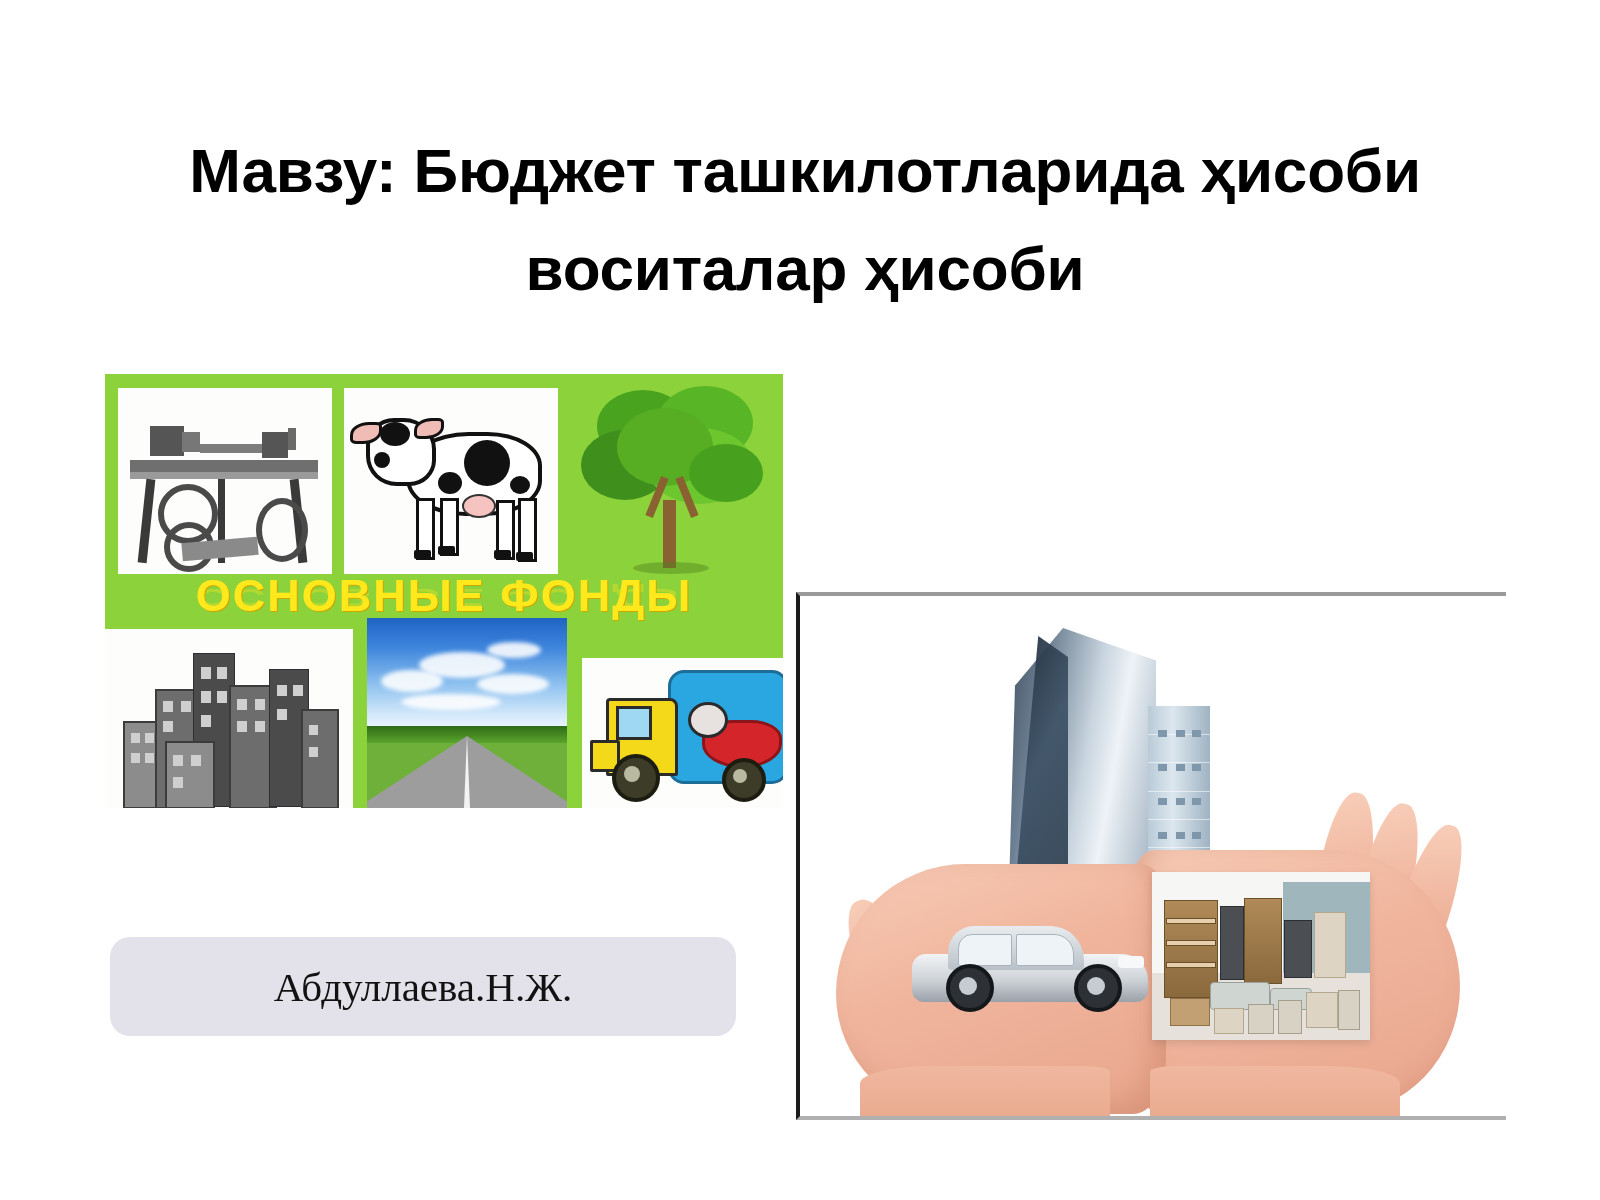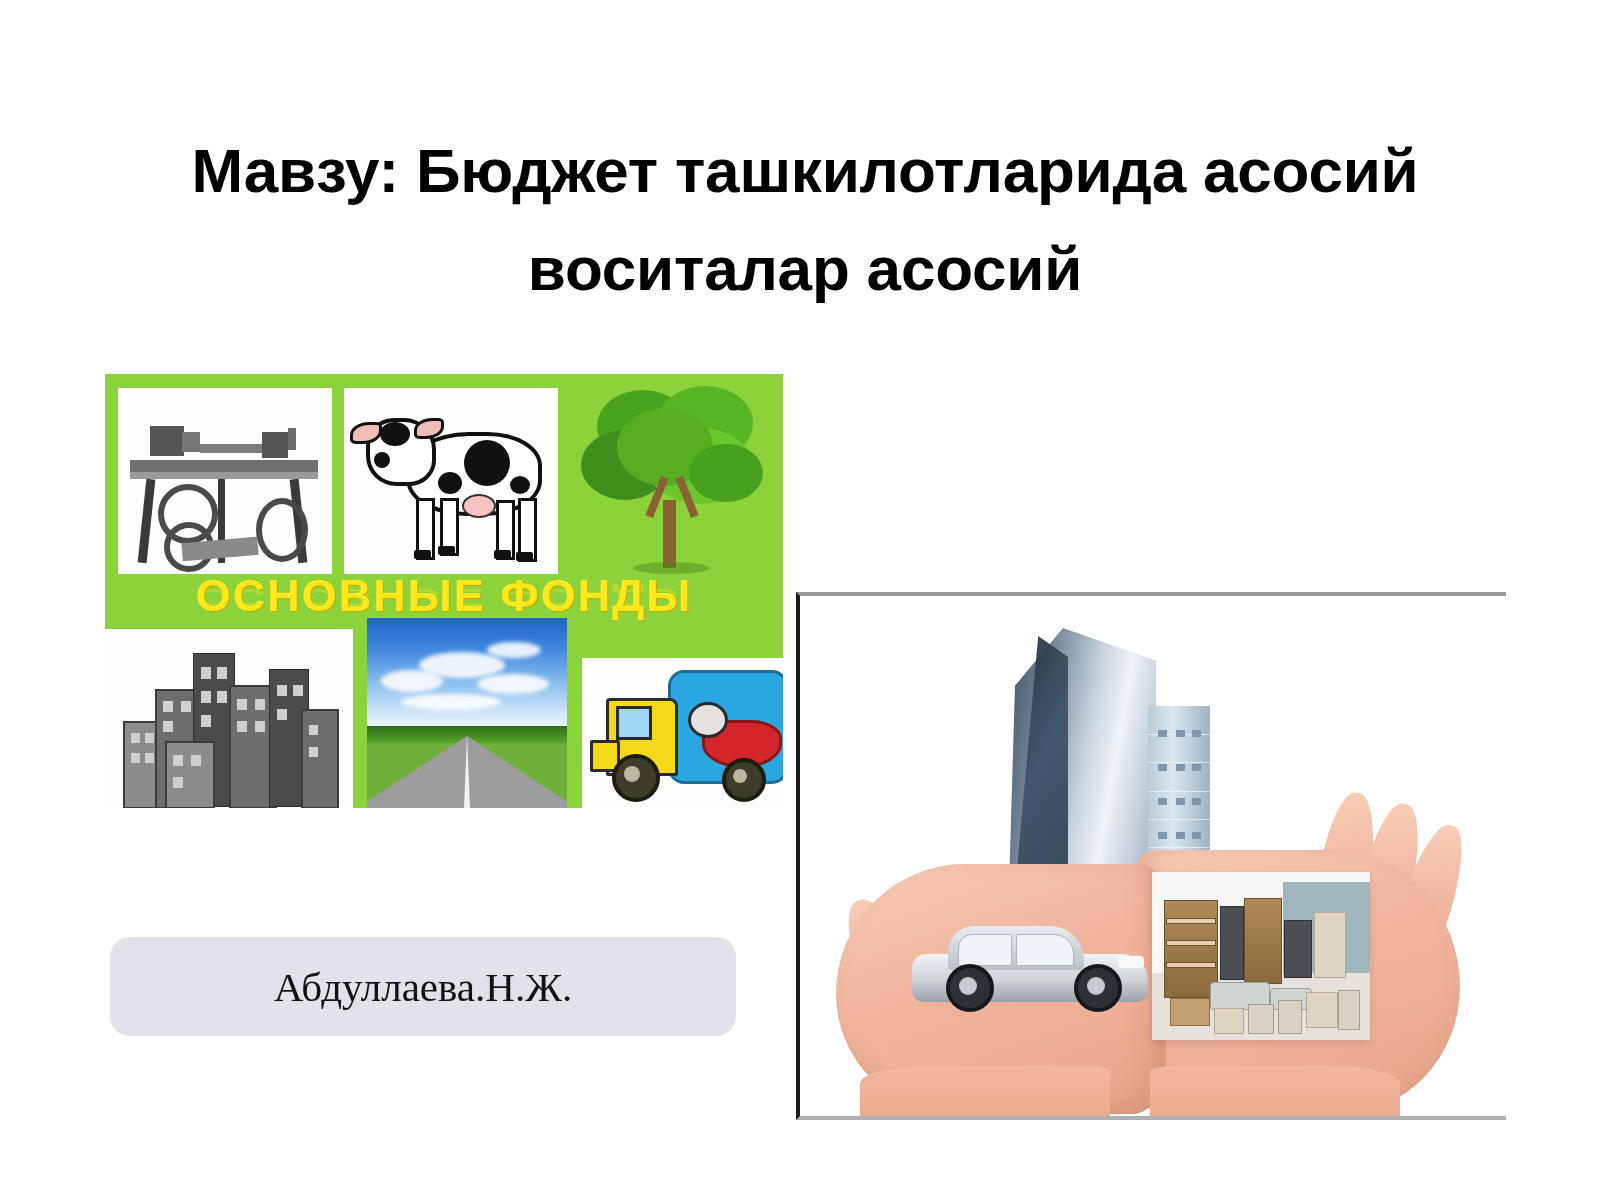--- a/index.html
+++ b/index.html
@@ -253,21 +253,21 @@
   #author-name {
     font-family: "Liberation Serif", serif;
     font-size: 41px;
     color: #121212;
     letter-spacing: 0px;
   }
 </style>
 </head>
 <body>
 
-<div id="slide-title">Мавзу: Бюджет ташкилотларида асосий воситалар асосий</div>
+<div id="slide-title">Мавзу: Бюджет ташкилотларида ҳисоби воситалар ҳисоби</div>
 
 <div id="collage">
 
   <div class="cg-cell" id="cg-machine">
     <div class="mach-bench" style="left:12px; top:72px; width:188px; height:12px;"></div>
     <div class="mach-bench" style="left:12px; top:84px; width:188px; height:7px; background:#9a9a9a;"></div>
     <div class="mach-line" style="left:24px; top:91px; width:9px; height:84px; transform:rotate(6deg);"></div>
     <div class="mach-line" style="left:176px; top:91px; width:9px; height:84px; transform:rotate(-6deg);"></div>
     <div class="mach-line" style="left:100px; top:91px; width:7px; height:84px;"></div>
     <div class="mach-block" style="left:32px; top:38px; width:34px; height:30px;"></div>

